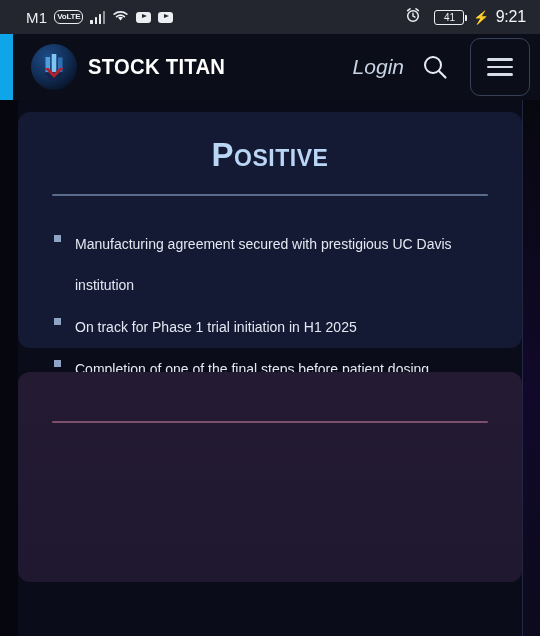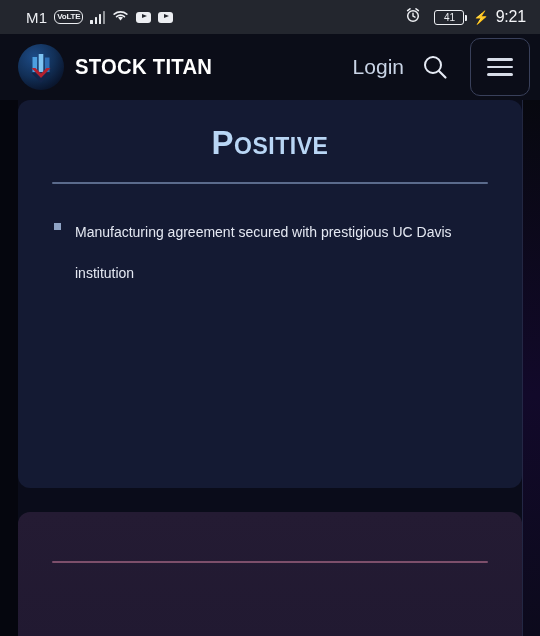--- a/index.html
+++ b/index.html
@@ -75,34 +75,35 @@
 
   
   .siteheader {
     position:relative;
     height:66px;
     background:#0b0d18;
     display:flex;
     align-items:center;
     padding:0 10px 0 18px;
     z-index:5;
+    margin-left:13px;
   }
   .logo-wrap { display:flex; align-items:center; gap:11px; }
   .logo-circle {
     width:46px; height:46px; border-radius:50%;
     background:radial-gradient(circle at 35% 28%, #1d4b86 0%, #123058 45%, #0a1730 75%, #060c1c 100%);
     position:relative; overflow:hidden; flex:none;
   }
   .brand {
     font-family:"Liberation Sans Narrow","Liberation Sans", sans-serif;
     font-size:22px; font-weight:700; letter-spacing:.3px;
     color:#ffffff; transform:scaleX(.92); transform-origin:left center;
     white-space:nowrap;
   }
-  .nav { margin-left:auto; display:flex; align-items:center; gap:12px; }
+  .nav { margin-left:auto; display:flex; align-items:center; gap:12px;font-style:italic; }
   .navlink { font-size:21px; color:#c9d4e6; white-space:nowrap; }
   .search-btn { display:flex; align-items:center; padding:0 4px; }
   .menu-btn {
     width:60px; height:58px;
     border:1px solid #39405a;
     border-radius:10px;
     display:flex; flex-direction:column; align-items:center; justify-content:center;
     gap:5px; margin-left:4px;
   }
   .menu-btn i { display:block; width:26px; height:2.5px; background:#d8dde8; border-radius:2px; }
@@ -123,22 +124,22 @@
     content:""; position:absolute; right:0; top:0; bottom:0; width:18px;
     background:linear-gradient(180deg,#07080f 0%,#12092a 55%,#0c0a1c 100%);
   }
   .card {
     position:relative;
     border-radius:12px;
     padding:26px 34px 30px 34px;
   }
   .card.positive {
     background:#141a33;
-    margin-top:0;
-    height:388px;
+    margin-top:12px;
+    height:236px;
   }
   .card.negative {
     background:linear-gradient(180deg,#241b33 0%,#1f1830 100%);
     margin-top:24px;
     height:210px;
   }
   .card-title {
     text-align:center;
     font-family:"Liberation Sans Narrow","Liberation Sans", sans-serif;
     font-weight:700;
@@ -248,20 +249,22 @@
     </div>
   </div>
 
   <div class="content">
 
     <div class="card positive">
       <div class="card-title">Positive</div>
       <div class="divider"></div>
       <ul class="points">
         <li>Manufacturing agreement secured with prestigious UC Davis institution</li>
+        <li>On track for Phase 1 trial initiation in H1 2025</li>
+        <li>Completion of one of the final steps before patient dosing</li>
       </ul>
     </div>
 
     <div class="card negative">
       <div class="divider"></div>
     </div>
 
   </div>
 
   <div class="scrollbar"></div>

